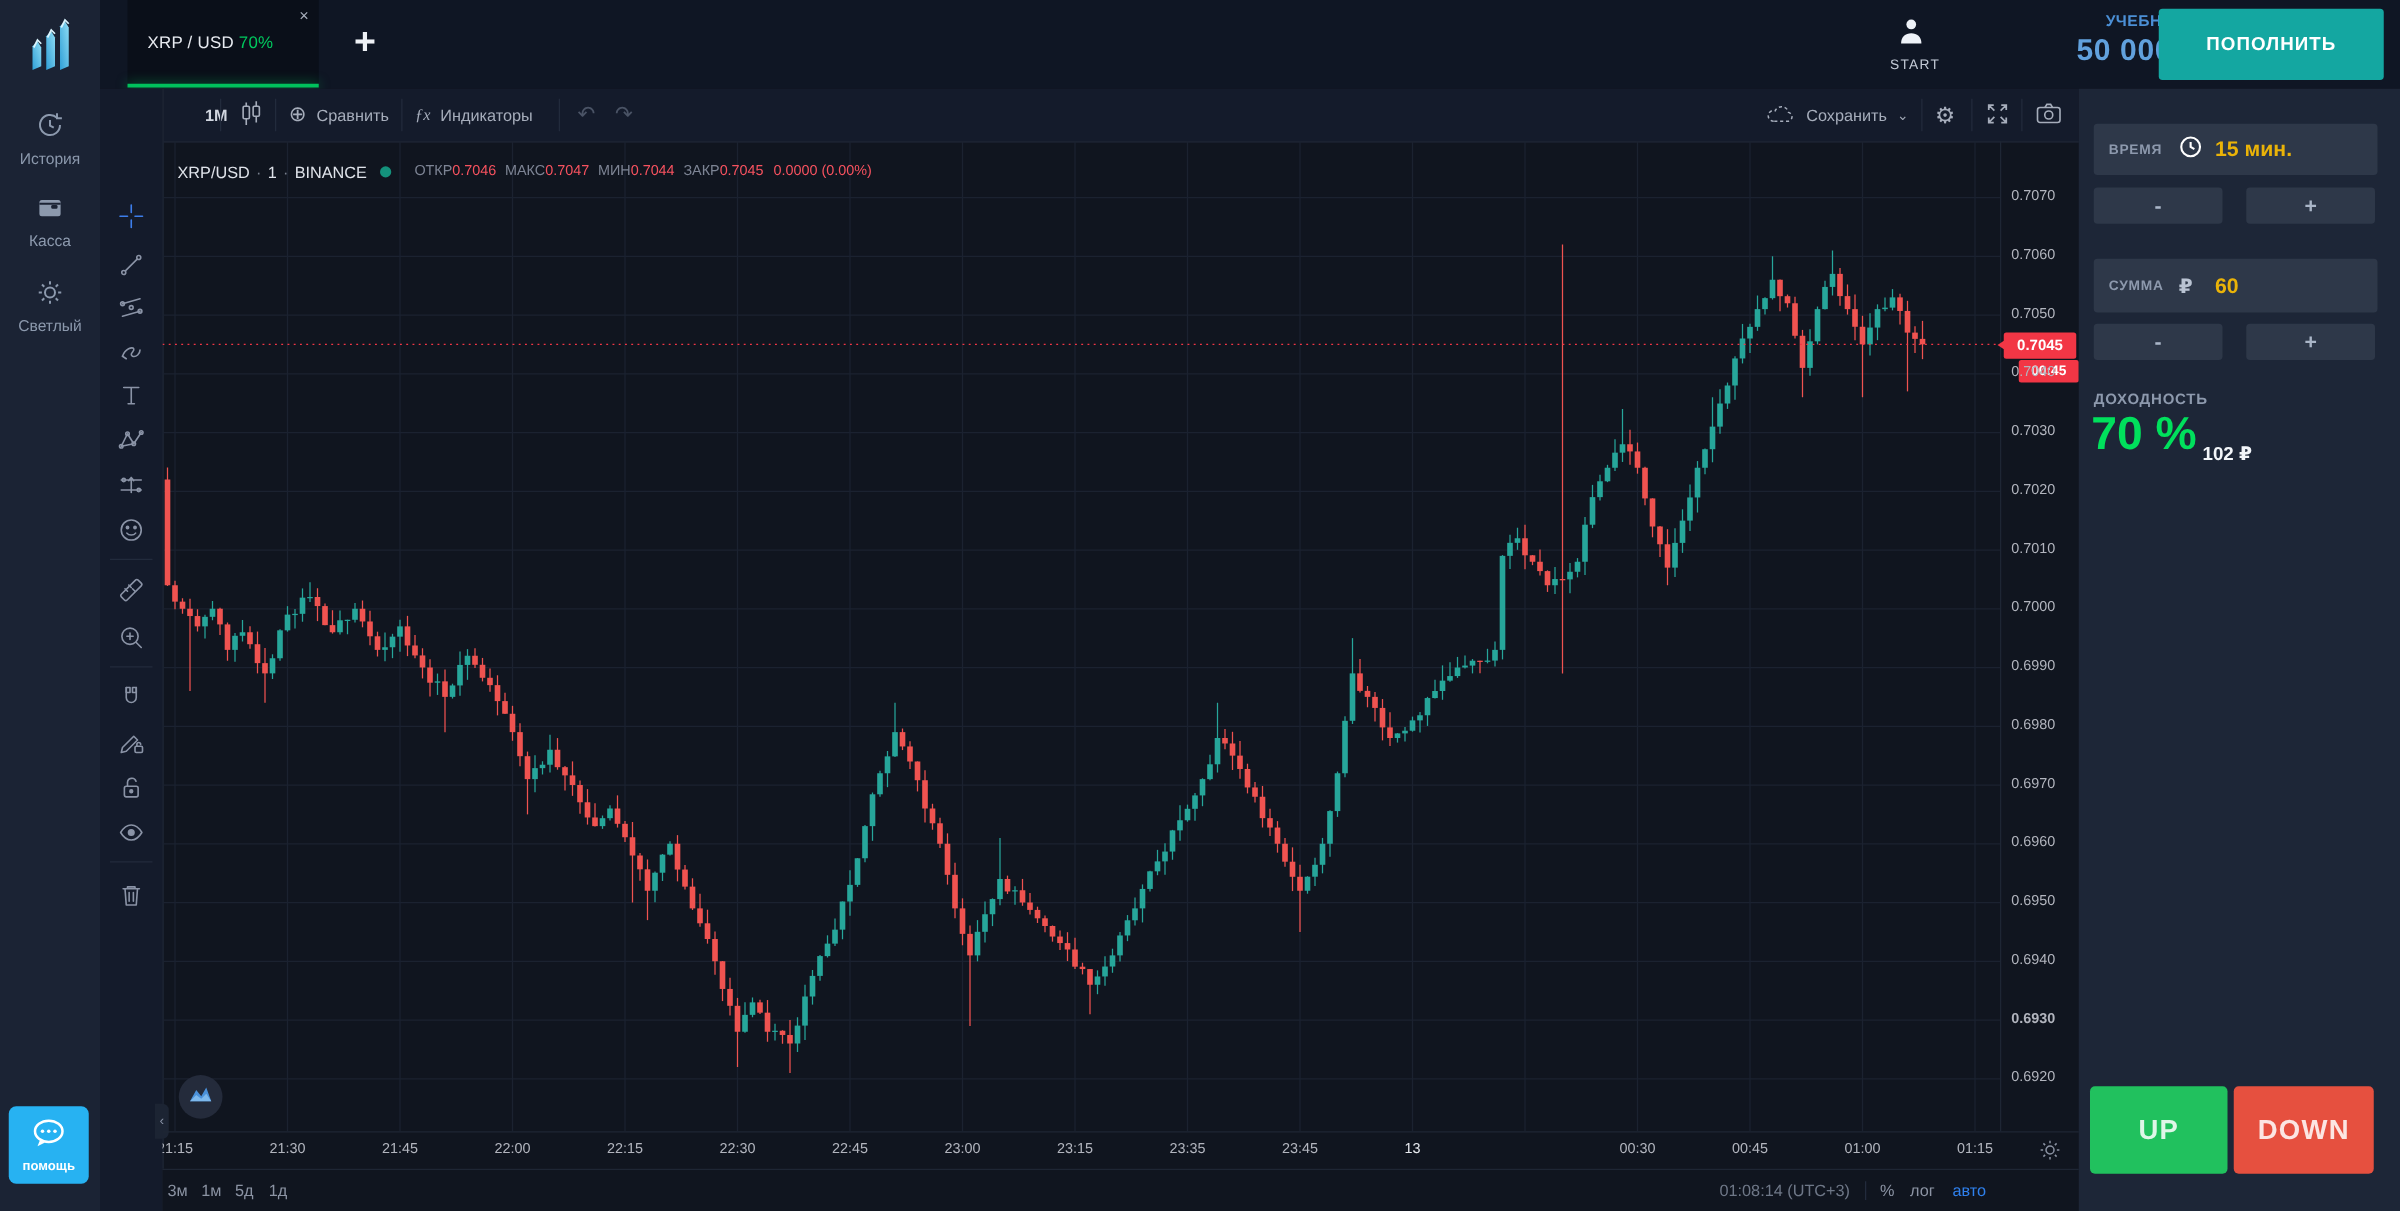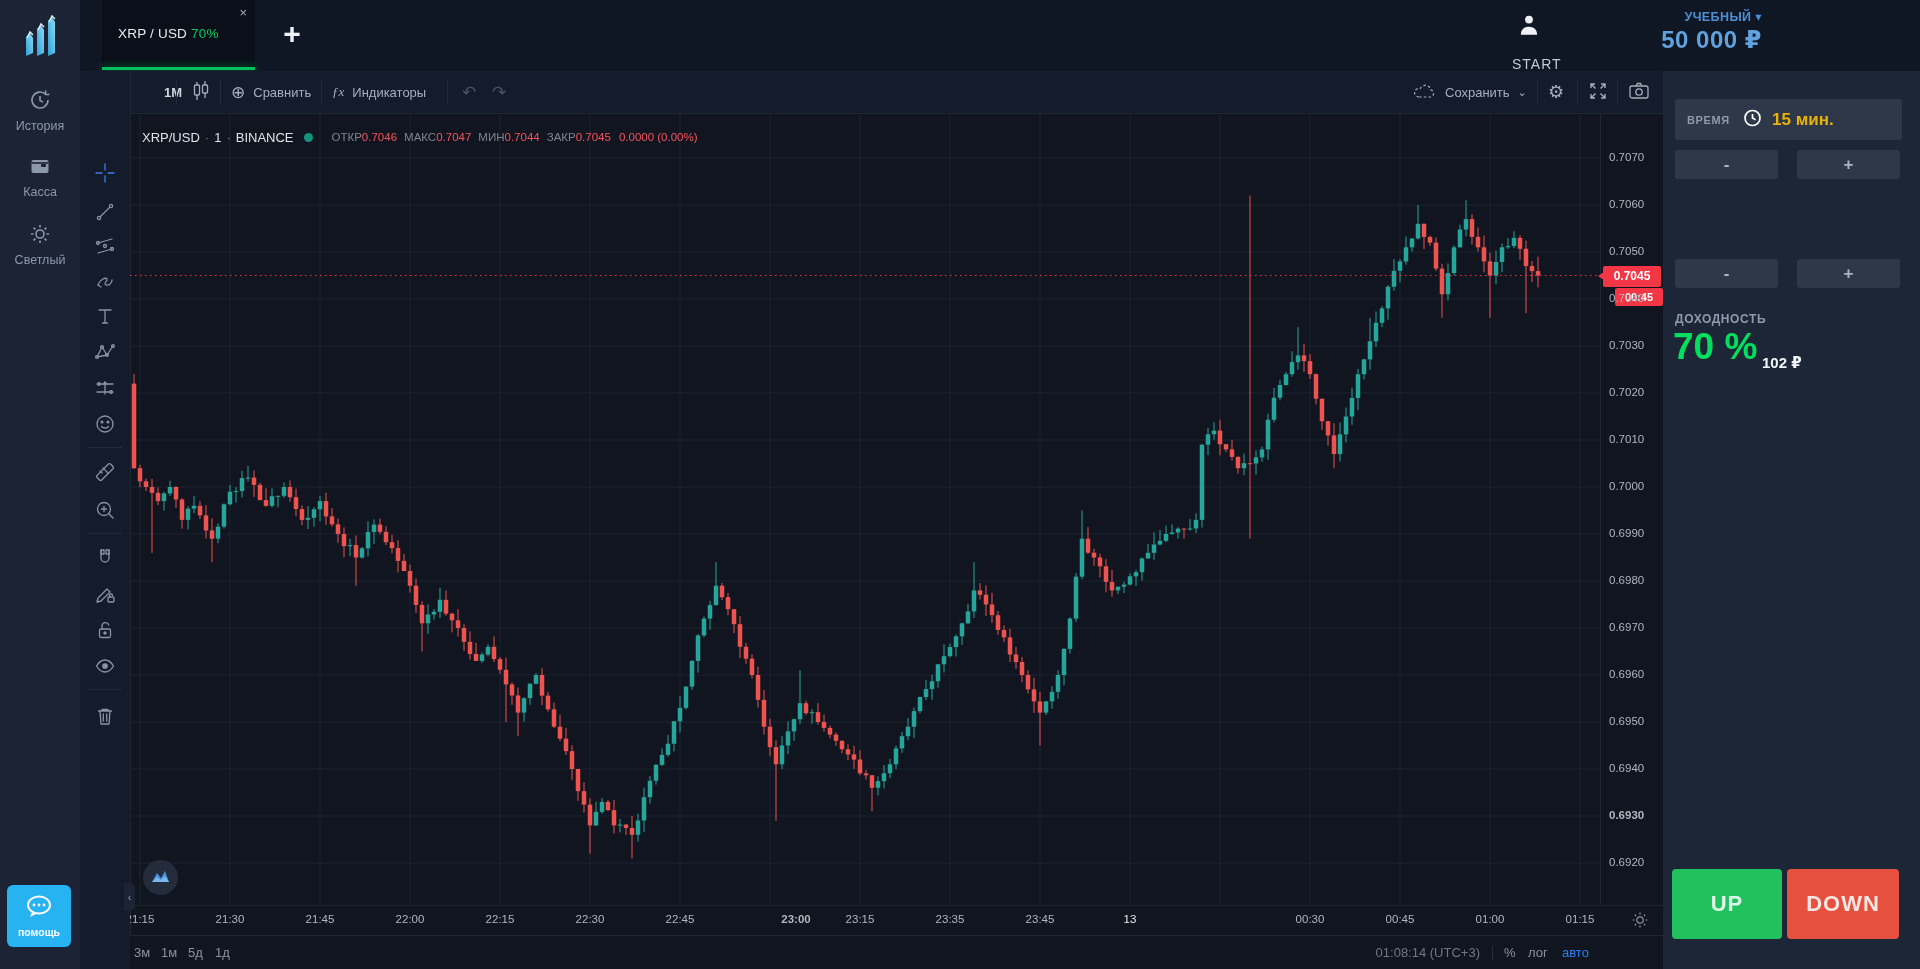--- a/index.html
+++ b/index.html
@@ -18,21 +18,21 @@
   
   #topbar{left:80px;top:0;width:1840px;height:71px;background:#0f1624;}
   #tab{left:22px;top:0;width:153px;height:70px;background:#0a0f19;cursor:pointer;}
   #tab .tab-text{position:absolute;left:16px;top:26px;font-size:13.5px;color:#e8ebf1;letter-spacing:.2px;white-space:nowrap;}
   #tab .payout{color:#00c85e;margin-left:4px;}
   #tab .underline{position:absolute;left:0;bottom:0;width:100%;height:3px;background:#00c15c;box-shadow:0 0 9px rgba(0,193,92,.65);}
   #tab .close{position:absolute;right:8px;top:5px;font-size:13px;color:#a7aebb;cursor:pointer;}
   #add-tab{left:190px;top:10px;width:44px;height:48px;font-size:30px;font-weight:bold;color:#eef1f6;
            display:flex;align-items:center;justify-content:center;cursor:pointer;}
   #acct-avatar{left:1432px;top:12px;width:34px;text-align:center;cursor:pointer;}
-  #acct-avatar .start{font-size:14px;letter-spacing:1px;color:#c3cad6;margin-top:14px;}
+  #acct-avatar .start{font-size:11px;letter-spacing:1px;color:#c3cad6;margin-top:3px;}
   #acct-info{left:1480px;top:9px;width:202px;text-align:right;cursor:pointer;}
   #acct-type{font-size:12.5px;font-weight:bold;color:#4b8fd5;letter-spacing:.4px;}
   #acct-balance{font-size:24px;font-weight:bold;color:#61a1dd;letter-spacing:.5px;margin-top:2px;}
   #deposit-btn{left:1647px;top:7px;width:180px;height:57px;background:#14a7a1;border-radius:3px;border:none;
                color:#fff;font-size:15px;font-weight:bold;letter-spacing:.8px;cursor:pointer;
                font-family:"Liberation Sans","DejaVu Sans",sans-serif;}
   
   #chart-toolbar{left:130px;top:71px;width:1533px;height:42px;background:#141b2b;border-bottom:1px solid #1e2634;}
   .tb-item{position:absolute;top:0;height:42px;display:flex;align-items:center;color:#a6adbb;font-size:13px;cursor:pointer;}
   .tb-sep{position:absolute;top:8px;width:1px;height:26px;background:#222b3c;}
@@ -176,20 +176,21 @@
           </svg>
       </span>
       <div class="start">START</div>
     </div>
     <div id="acct-info" class="abs">
       <div id="acct-type">
         <span>УЧЕБНЫЙ</span> <span>▾</span>
       </div>
       <div id="acct-balance">50 000 ₽</div>
     </div>
+    <button id="deposit-btn" class="abs">ПОПОЛНИТЬ</button>
   </header>
 
   <div id="chart-toolbar" class="abs">
     <div class="tb-item" style="left:24px;font-weight:bold;color:#d1d6e0;margin-left:10px;">1M</div>
     <div class="tb-sep" style="left:46px;"></div>
     <div class="tb-item" style="left:60px;">
       <span>
         <svg width="22" height="22" viewBox="0 0 22 22" stroke="#a6adbb" fill="none" stroke-width="1.3">
           <path d="M7 2v3 M7 15v5"></path>
             <rect x="4.5" y="5" width="5" height="10" rx="1"></rect>
@@ -1379,21 +1380,21 @@
           <path d="M9 1.5v2M9 14.5v2M1.5 9h2M14.5 9h2M3.7 3.7l1.4 1.4M12.9 12.9l1.4 1.4M14.3 3.7l-1.4 1.4M5.1 12.9l-1.4 1.4"></path>
       </svg>
     </span>
   <div class="t-tick" style="left: -15px;">21:15</div>
       <div class="t-tick" style="left: 75px;">21:30</div>
       <div class="t-tick" style="left: 165px;">21:45</div>
       <div class="t-tick" style="left: 255px;">22:00</div>
       <div class="t-tick" style="left: 345px;">22:15</div>
       <div class="t-tick" style="left: 435px;">22:30</div>
       <div class="t-tick" style="left: 525px;">22:45</div>
-      <div class="t-tick" style="left: 641px; font-weight: bold;">23:00</div>
+      <div class="t-tick" style="left: 615px;">23:00</div>
       <div class="t-tick" style="left: 705px;">23:15</div>
       <div class="t-tick" style="left: 795px;">23:35</div>
       <div class="t-tick" style="left: 885px;">23:45</div>
       <div class="t-tick strong" style="left: 975px;">13</div>
       <div class="t-tick" style="left: 1065px; margin-top: 40px;">00:15</div>
       <div class="t-tick" style="left: 1155px;">00:30</div>
       <div class="t-tick" style="left: 1245px;">00:45</div>
       <div class="t-tick" style="left: 1335px;">01:00</div>
       <div class="t-tick" style="left: 1425px;">01:15</div>
     </div>
@@ -1426,20 +1427,25 @@
         <svg width="19" height="19" viewBox="0 0 19 19" stroke="#fff" fill="none" stroke-width="1.7">
             <circle cx="9.5" cy="9.5" r="7.5"></circle>
             <path d="M9.5 5.5 v4 l3 1.8"></path>
           </svg>
       </span>
       <span class="f-val">15 мин.</span>
     </div>
     <button class="pm-btn" style="left:12px;top:79px;">-</button>
     <button class="pm-btn" style="left:134px;top:79px;">+</button>
 
+    <div class="p-box" style="top:136px;height:43px;">
+      <span class="f-label">СУММА</span>
+      <span class="f-ic" style="color:#b9c3d2;font-size:16px;font-weight:bold;">₽</span>
+      <span class="f-val">60</span>
+    </div>
     <button class="pm-btn" style="left:12px;top:188px;">-</button>
     <button class="pm-btn" style="left:134px;top:188px;">+</button>
 
     <div id="payout-label">ДОХОДНОСТЬ</div>
     <div id="payout-pct">70 %</div>
     <div id="payout-amt">102 ₽</div>
 
     <button id="up-btn">UP</button>
     <button id="down-btn">DOWN</button>
   </div>

